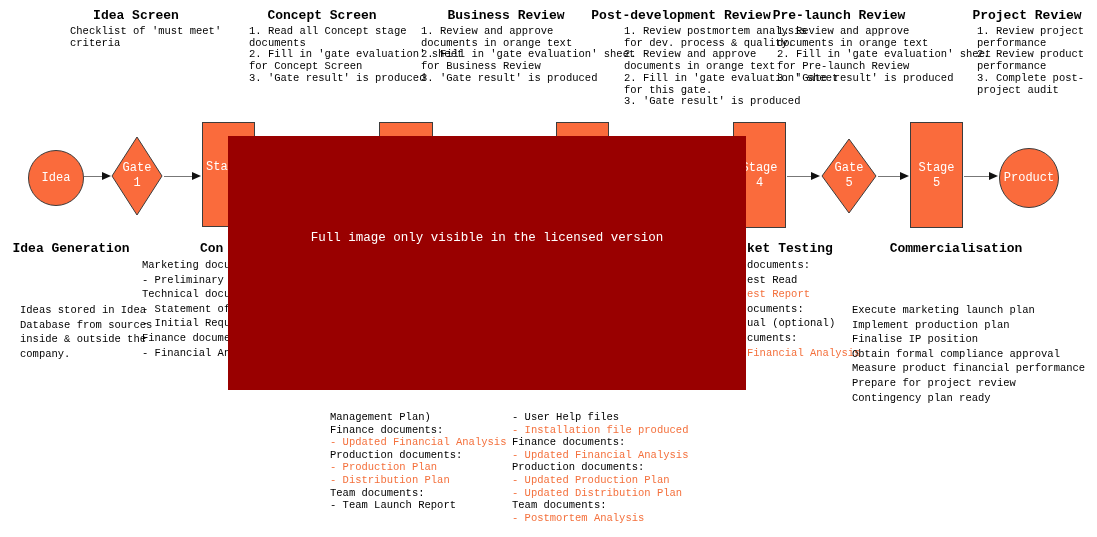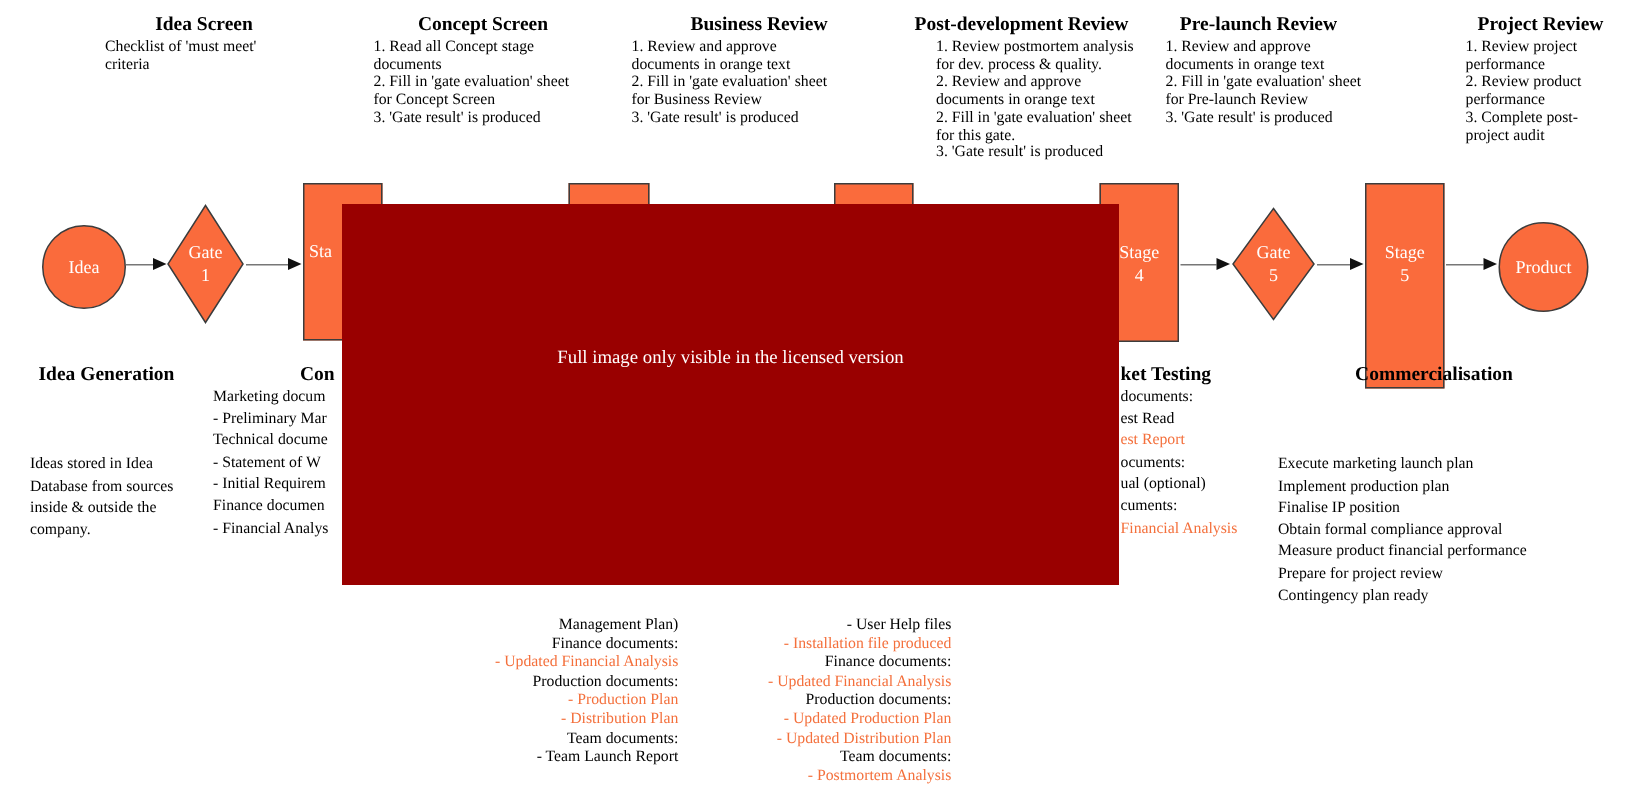--- a/index.html
+++ b/index.html
@@ -1,25 +1,25 @@
 <!DOCTYPE html>
 <html><head>
 <meta charset="utf-8">
 <style>
   html,body{margin:0;padding:0;background:#fff;}
   .canvas{
     position:relative;width:1097px;height:537px;background:#ffffff;
-    font-family:Liberation Serif, serif;color:#000;overflow:hidden;
+    font-family:Liberation Mono, monospace;color:#000;overflow:hidden;
   }
   .abs{position:absolute;}
   .hd{font-size:13px;font-weight:bold;line-height:14px;text-align:center;white-space:nowrap;}
   .tbody{font-size:10.5px;line-height:11.7px;white-space:pre-line;}
   .mbody{font-size:10.5px;line-height:14.6px;white-space:pre-line;margin-top:45px;}
   .mid-lines{font-size:10.5px;line-height:14.6px;}
-  .bot-lines{font-size:10.5px;line-height:12.6px;text-align:right;}
+  .bot-lines{font-size:10.5px;line-height:12.6px;}
   .ln{white-space:nowrap;}
   .o{color:#F4703C;}
   .shape{background:#FA6B3C;border:1px solid #3c3c3c;box-sizing:border-box;}
   .circle{border-radius:50%;display:flex;align-items:center;justify-content:center;
           color:#fff;font-size:12px;}
   .rlabel{position:absolute;left:0;right:0;text-align:center;color:#fff;font-size:12px;
           line-height:15px;white-space:pre-line;}
   .dlabel{position:absolute;left:0;right:0;top:50%;transform:translateY(-50%);
           text-align:center;color:#fff;font-size:12px;line-height:15px;white-space:pre-line;}
   .aline{position:absolute;height:1px;background:#777;top:176px;}
@@ -124,21 +124,21 @@
     </svg>
     <div class="dlabel">Gate
 5</div>
   </div>
 
   <div class="abs">
     <div class="aline" style="left:878px;width:22px;"></div>
     <div class="ahead" style="left:900px;"></div>
   </div>
 
-  <div class="abs shape" style="left:910px;top:122px;width:53px;height:137px;">
+  <div class="abs shape" style="left:910px;top:122px;width:53px;height:106px;">
     <div class="rlabel" style="top:38px;">Stage
 5</div>
   </div>
 
   <div class="abs">
     <div class="aline" style="left:964px;width:25px;"></div>
     <div class="ahead" style="left:989px;"></div>
   </div>
 
   <div class="abs shape circle" style="left:999px;top:148px;width:60px;height:60px;">

